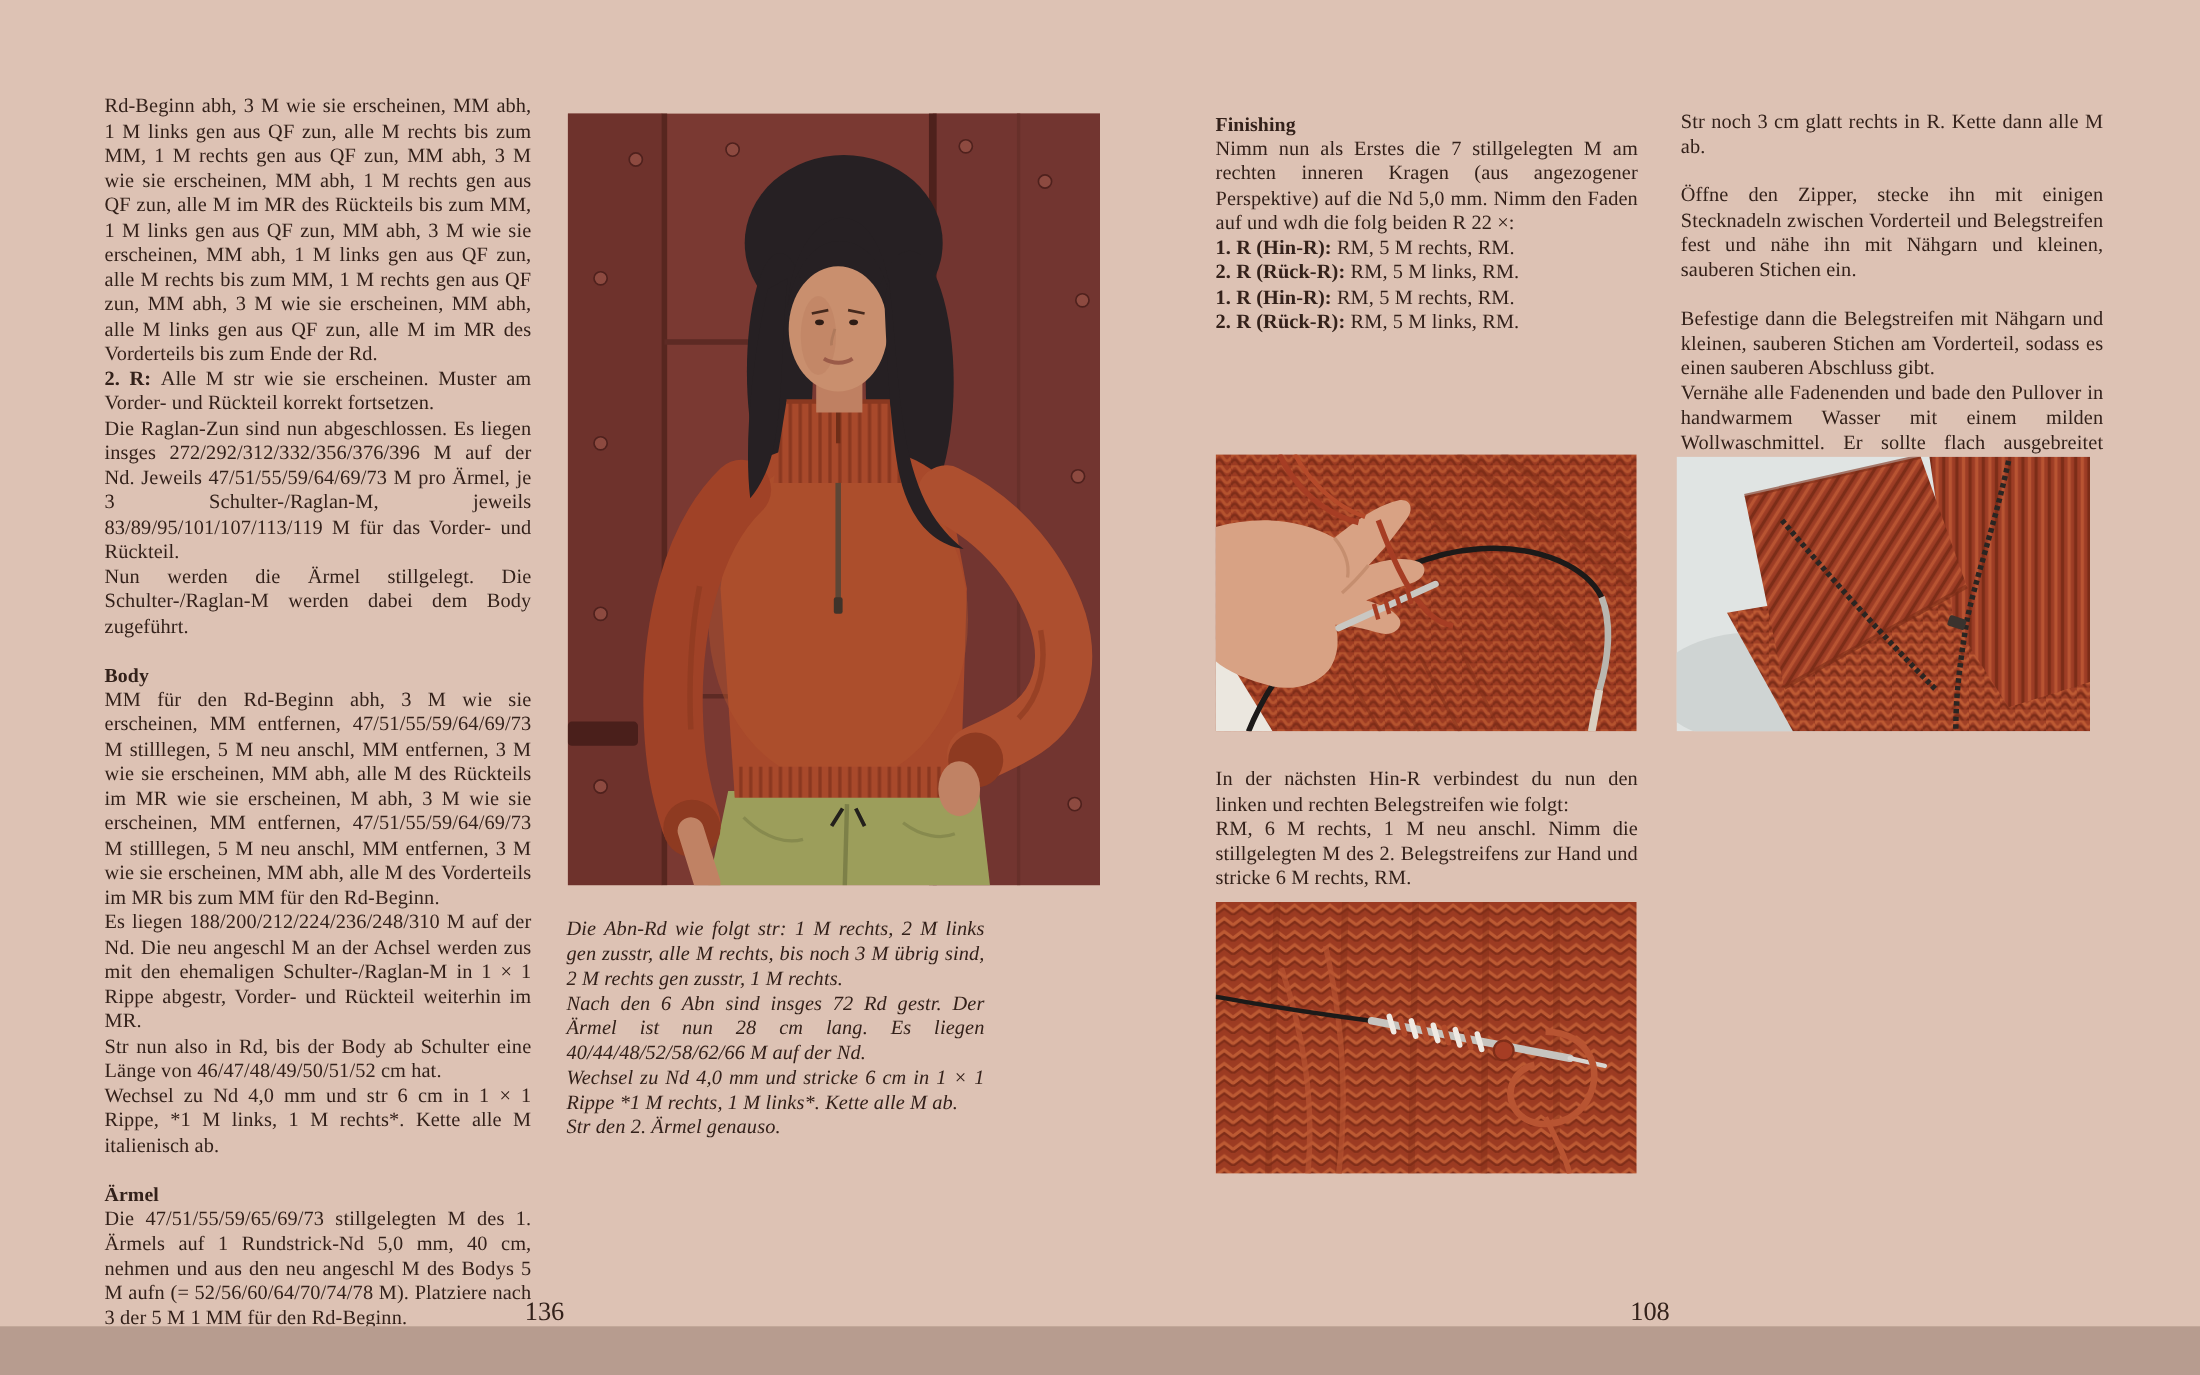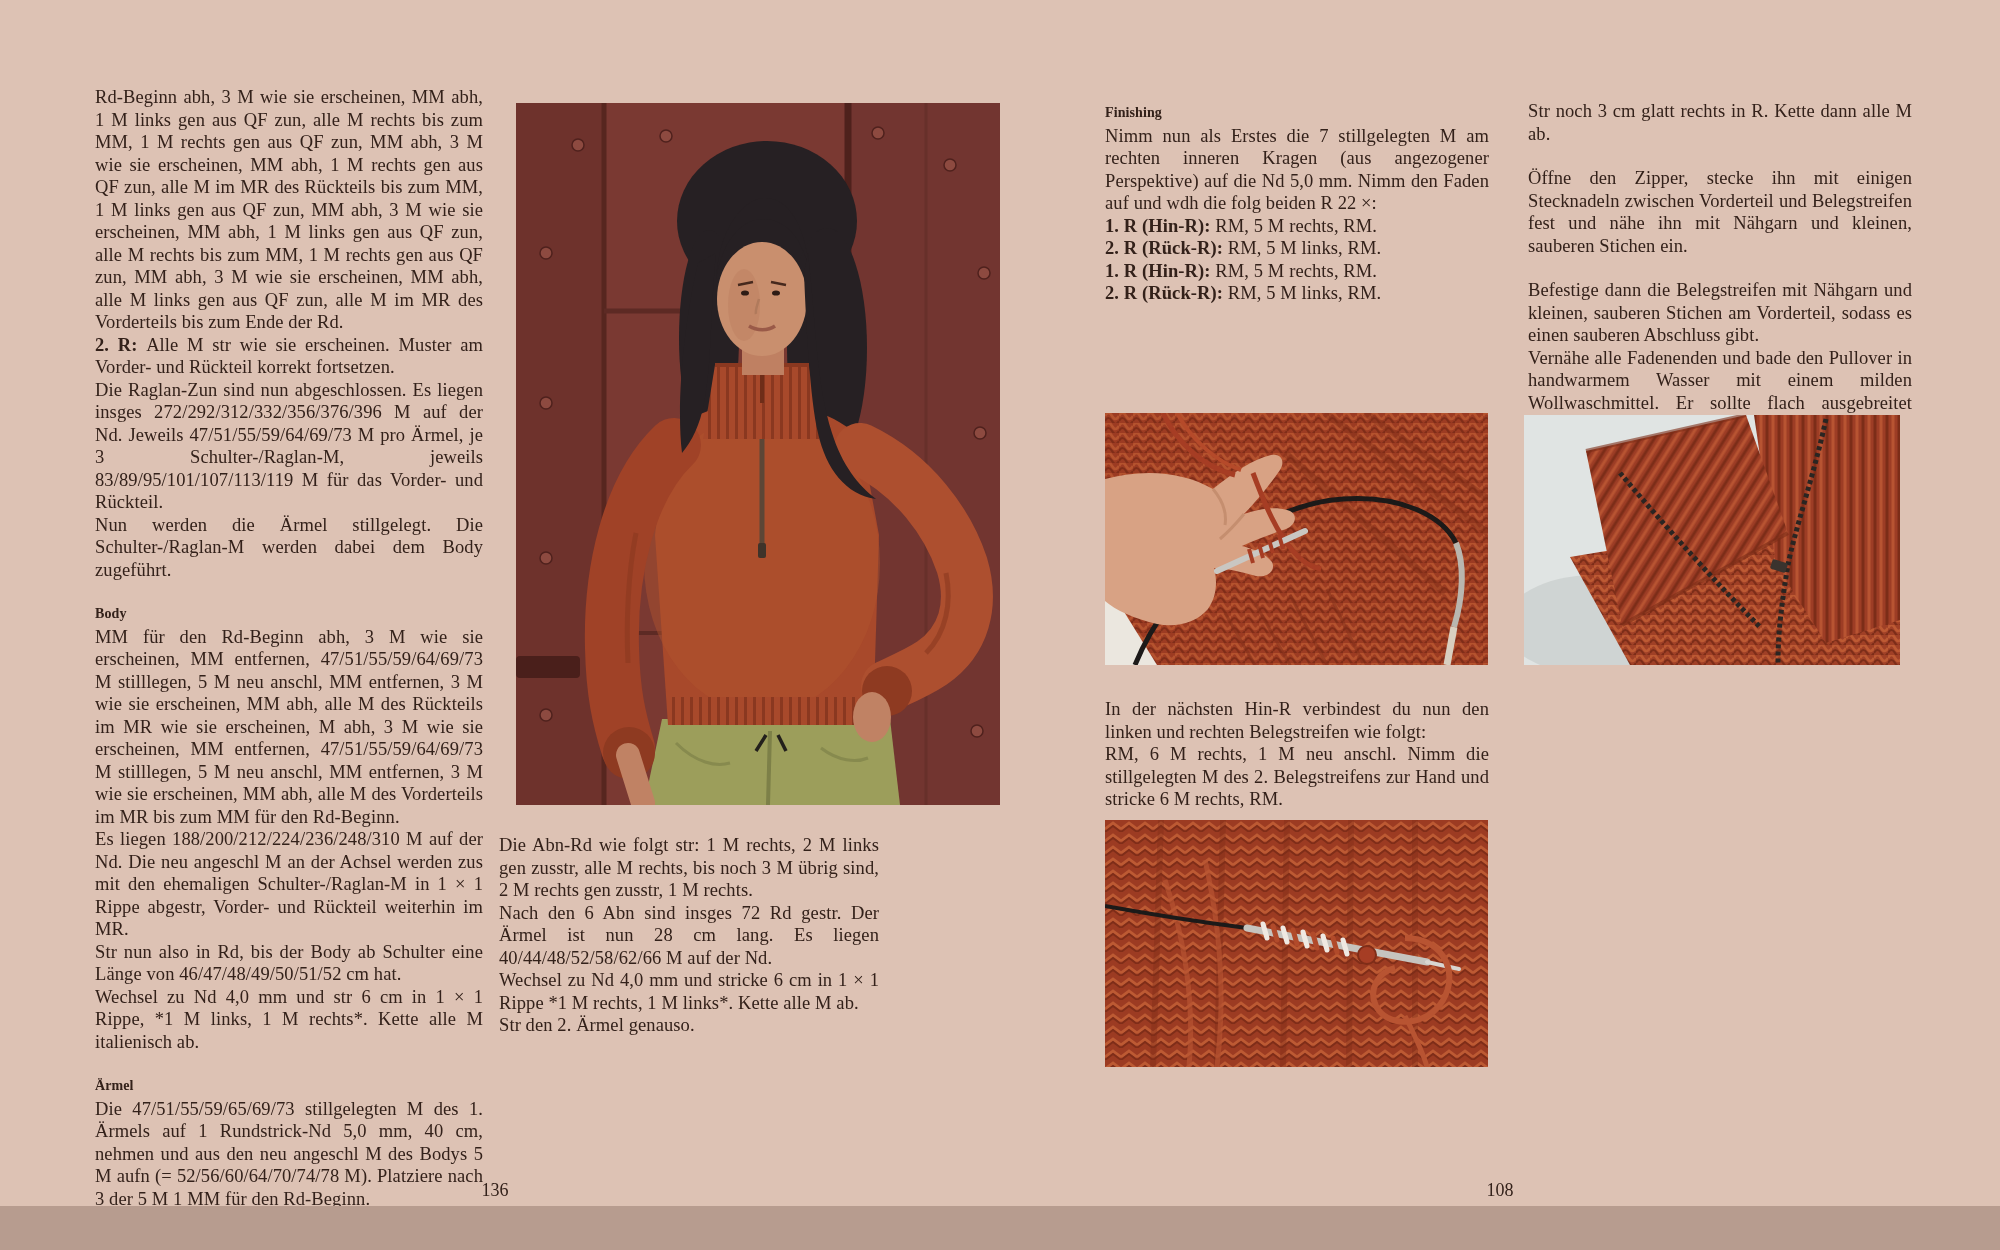--- a/index.html
+++ b/index.html
@@ -12,25 +12,25 @@
   .spread{
     position:relative; width:2000px; height:1206px; overflow:hidden;
     background:var(--page-bg); color:var(--ink);
     font-family:"Liberation Serif","DejaVu Serif",serif;
   }
   .col{
     position:absolute; text-align:justify; hyphens:auto; -webkit-hyphens:auto;
     font-size:18.5px; line-height:22.5px; letter-spacing:0.1px;
   }
   .col p{margin:0;}
-  .col h3{margin:22px 0 0 0; font-size:14px; line-height:22.5px;}
+  .col h3{margin:22px 0 0 0; font-size:18px; line-height:22.5px;}
   .col > :first-child{margin-top:0;}
   .col .spacer{height:22px;}
   .col b{font-weight:bold;}
-  .pagenum{position:absolute; width:200px; text-align:center; font-size:18px;}
+  .pagenum{position:absolute; width:200px; text-align:center; font-size:24px;}
   figure.photo{position:absolute; margin:0; padding:0; overflow:hidden; display:block;}
   figure.photo svg{display:block;}
 </style>
 </head>
 <body>
 
 <div class="spread">
 
   <section>
 
@@ -120,21 +120,21 @@
           <path d="M233,223 C241,228 252,228 259,223" stroke="#9a5a48" stroke-width="3.5" fill="none"></path>
           <g style="fill:var(--hair,#262023)">
             <path d="M200,176 C204,120 230,96 248,95 C272,94 290,122 294,172 C288,136 270,116 247,116 C224,116 206,140 200,176 Z"></path>
             <path d="M292,150 C300,220 300,280 316,330 C326,362 342,382 360,396 C330,392 310,366 302,330 C294,296 290,220 288,170 Z"></path>
             <path d="M200,150 C194,210 196,260 188,300 C184,322 176,338 166,350 C160,300 168,220 182,160 Z"></path>
           </g>
         </g>
       </svg>
     </figure>
 
-    <div class="col" style="left:499px; top:834px; width:380px;">
+    <div class="col" style="left:515px; top:834px; width:380px;font-style:italic;">
         <p>Die Abn-Rd wie folgt str: 1 M rechts, 2 M links gen zusstr, alle M rechts, bis noch 3 M übrig sind, 2 M rechts gen zusstr, 1 M rechts.</p>
         <p>Nach den 6 Abn sind insges 72 Rd gestr. Der Ärmel ist nun 28 cm lang. Es liegen 40/44/48/52/58/62/66 M auf der Nd.</p>
         <p>Wechsel zu Nd 4,0 mm und stricke 6 cm in 1 × 1 Rippe *1 M rechts, 1 M links*. Kette alle M ab.</p>
         <p>Str den 2. Ärmel genauso.</p>
       </div>
 
     <div class="pagenum" style="left:395px; top:1180px;">136</div>
   </section>
 
   <section>

